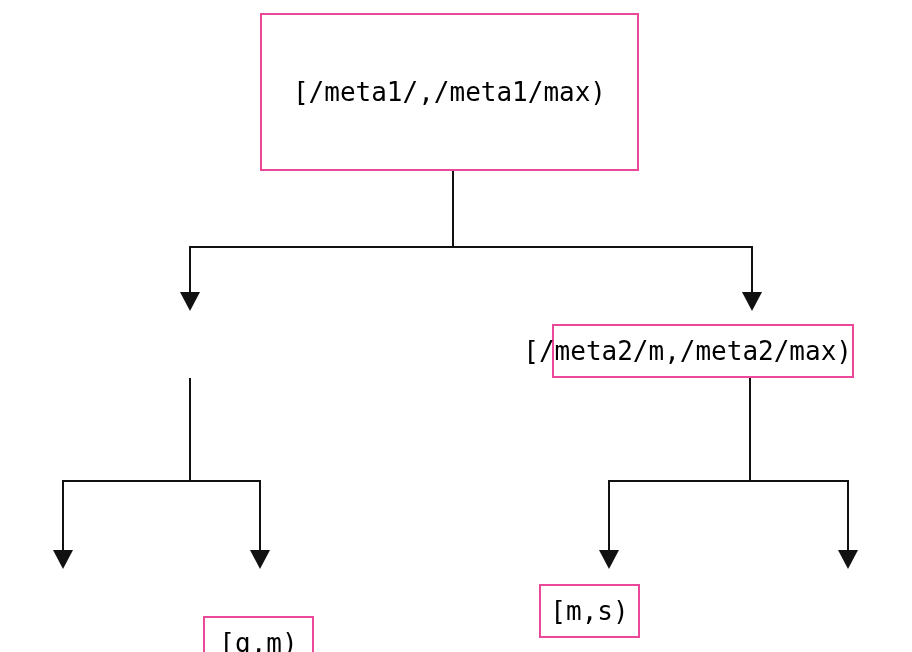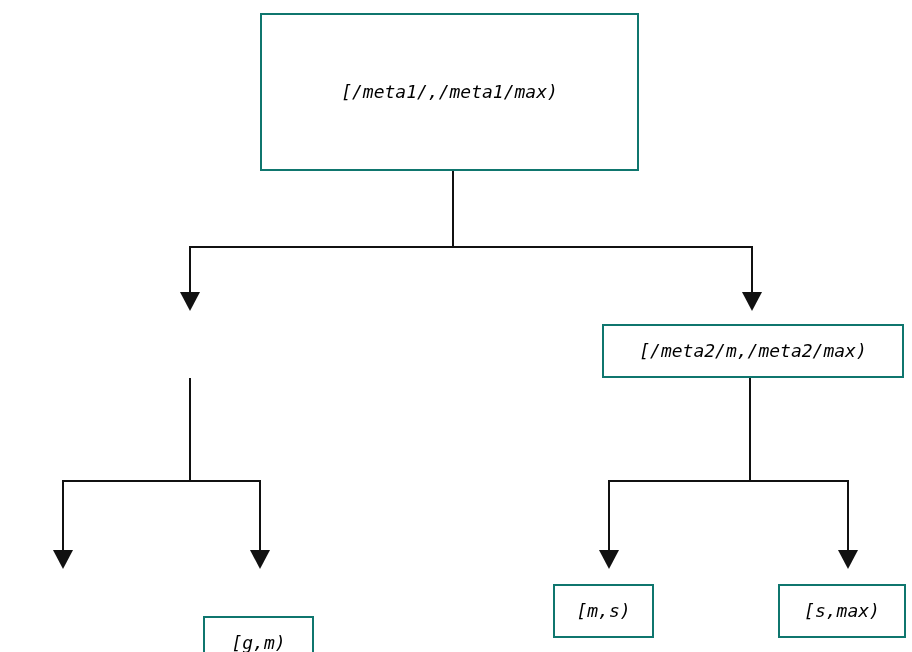--- a/index.html
+++ b/index.html
@@ -26,37 +26,36 @@
     stroke: #111111;
     stroke-width: 2;
   }
   .edges-svg polygon {
     fill: #111111;
     stroke: none;
   }
   .node {
     position: absolute;
     box-sizing: border-box;
-    border: 2px solid #0f766e;
+    border: 2px solid #ec4899;
     background: #ffffff;
     display: flex;
     align-items: center;
     justify-content: center;
     color: #000000;
-    font-size: 18px;
+    font-size: 26px;
     line-height: 1;
     white-space: nowrap;
-    font-style: italic;
   }
   .node-root  { left: 260px; top: 13px;  width: 379px; height: 158px; }
   .node-left  { left: 22px;  top: 324px; width: 324px; height: 54px; }
-  .node-right { left: 602px; top: 324px; width: 302px; height: 54px; }
+  .node-right { left: 552px; top: 324px; width: 302px; height: 54px; justify-content: flex-end; }
   .node-ag    { left: 8px;   top: 584px; width: 100px; height: 54px; }
   .node-gm    { left: 203px; top: 616px; width: 111px;  height: 54px; }
-  .node-ms    { left: 553px; top: 584px; width: 101px; height: 54px; }
+  .node-ms    { left: 539px; top: 584px; width: 101px; height: 54px; }
   .node-smax  { left: 778px; top: 584px; width: 128px; height: 54px; }
 </style>
 </head>
 <body>
 
 <div class="canvas">
 
   <svg class="edges-svg" viewBox="0 0 912 652" xmlns="http://www.w3.org/2000/svg">
 
     <line x1="453" y1="170" x2="453" y2="248"></line>
@@ -92,17 +91,14 @@
 
 
   <div class="node node-gm">
     <span>[g,m)</span>
   </div>
 
   <div class="node node-ms">
     <span>[m,s)</span>
   </div>
 
-  <div class="node node-smax">
-    <span>[s,max)</span>
-  </div>
 
 </div>
 
 </body></html>

